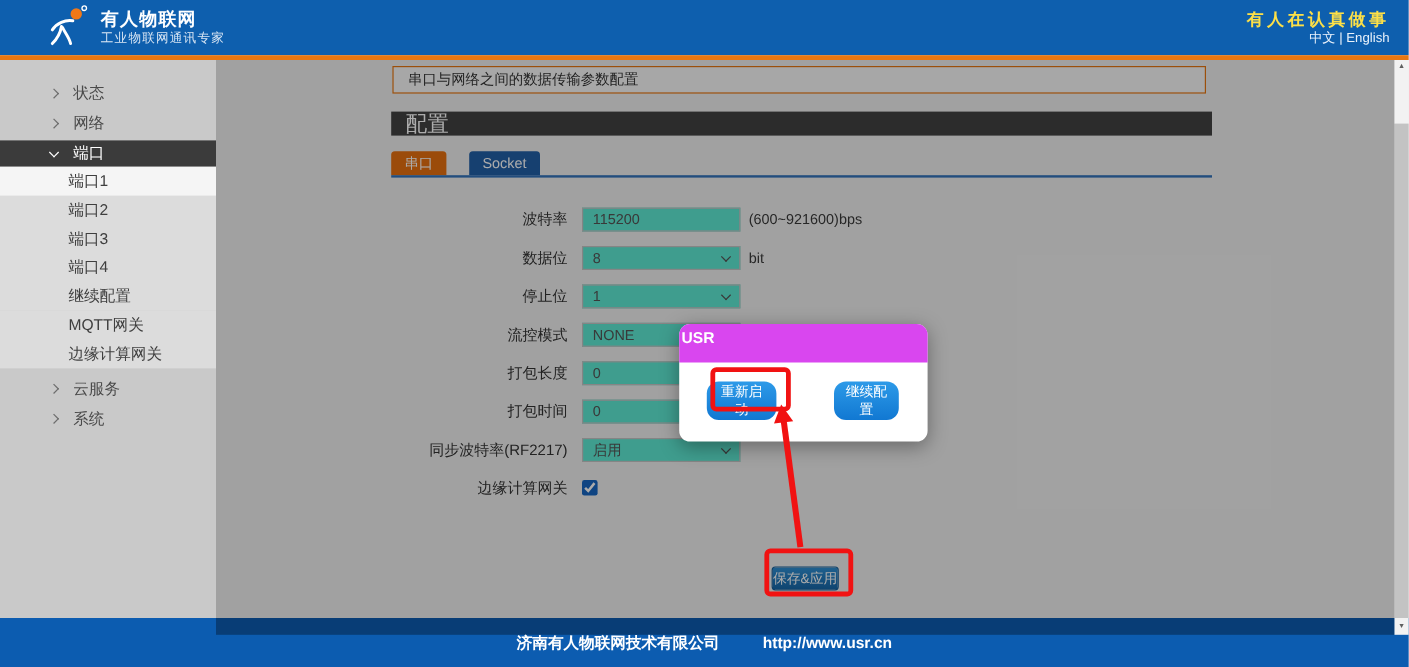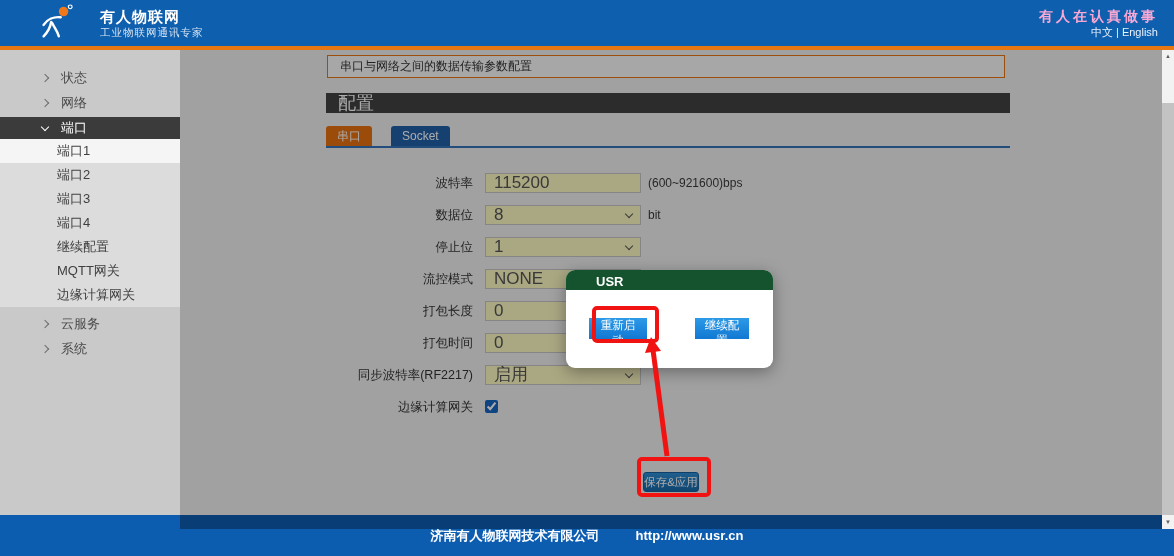--- a/index.html
+++ b/index.html
@@ -2,26 +2,26 @@
 <html><head>
 <meta charset="utf-8">
 <style>
   html,body{margin:0;padding:0;width:1174px;height:556px;overflow:hidden;
     font-family:"Liberation Sans","DejaVu Sans",sans-serif;background:#f2f2f2;position:relative;}
   *{box-sizing:border-box;}
 
   
   .header{position:absolute;left:0;top:0;width:1174px;height:46px;background:#0e5fae;
     display:flex;align-items:center;justify-content:space-between;z-index:5;}
-  .hleft{display:flex;align-items:center;padding-left:36px;gap:26px;}
+  .hleft{display:flex;align-items:center;padding-left:36px;gap:10px;}
   .logo-svg{width:38px;height:38px;}
   .brand-title{color:#fff;font-size:15px;font-weight:bold;letter-spacing:1px;line-height:18px;}
   .brand-sub{color:#d9e6f4;font-size:10.5px;letter-spacing:1px;line-height:13px;}
   .hright{padding-right:16px;text-align:right;}
-  .slogan{color:#f9a8d4;font-size:14px;font-weight:bold;letter-spacing:3px;line-height:18px;}
+  .slogan{color:#fde047;font-size:14px;font-weight:bold;letter-spacing:3px;line-height:18px;}
   .lang{color:#eaf2fb;font-size:11px;line-height:15px;cursor:pointer;}
   .orange-line{position:absolute;left:0;top:46px;width:1174px;height:4px;background:#e87711;z-index:5;}
 
   
   .sidebar{position:absolute;left:0;top:50px;width:180px;height:479px;background:#c9c9c9;
     padding-top:15px;z-index:4;font-size:13px;color:#4a4a4a;}
   .snav{height:25px;display:flex;align-items:center;padding-left:42px;gap:13px;cursor:pointer;}
   .snav-dark{height:22px;display:flex;align-items:center;padding-left:42px;gap:13px;cursor:pointer;
     background:#3b3b3b;color:#fff;margin-top:2px;}
   .cr{width:6px;height:6px;border-top:1.6px solid #6d6d6d;border-right:1.6px solid #6d6d6d;
@@ -42,21 +42,21 @@
   .tabs{position:absolute;left:146px;top:76px;height:20px;display:flex;gap:19px;}
   .tab{height:20px;padding:0 11px;font-size:12px;line-height:20px;color:#fff;cursor:pointer;
     border-radius:3px 3px 0 0;}
   .tab-active{background:#e8700f;}
   .tab-idle{background:#2260a8;}
   .tab-underline{position:absolute;left:146px;top:96px;width:684px;height:2px;background:#3373bb;}
 
   .form{position:absolute;left:146px;top:123px;width:700px;}
   .frow{display:flex;height:20px;margin-bottom:12px;}
   .flabel{width:147px;margin-right:12px;text-align:right;font-size:12.5px;color:#333;line-height:20px;}
-  .fbox{width:156px;height:20px;border:1px solid #c6c6c6;background:#fef9c3;font-size:17px;color:#555;
+  .fbox{width:132px;height:20px;border:1px solid #c6c6c6;background:#5eead4;font-size:12px;color:#555;
     padding:0 8px;line-height:18px;}
   input.fbox{outline:none;}
   .fselect{display:flex;align-items:center;justify-content:space-between;cursor:pointer;}
   .selchev{width:6px;height:6px;border-top:1.6px solid #555;border-right:1.6px solid #555;
     transform:rotate(135deg);margin-top:-3px;}
   .fhint{margin-left:7px;font-size:12px;color:#3a3a3a;line-height:20px;}
   .fcheck{width:13px;height:13px;margin:3px 0 0 0;accent-color:#1766c2;cursor:pointer;}
   .save-btn{position:absolute;left:463px;top:422px;width:56px;height:20px;border:1px solid #15609d;
     border-radius:3px;background:linear-gradient(#2f8fd4,#1767a8);color:#fff;font-size:11.5px;
     cursor:pointer;padding:0;}
@@ -72,23 +72,23 @@
   .footer{position:absolute;left:0;bottom:0;width:1174px;height:41px;background:#0c5cb0;z-index:5;
     display:flex;align-items:center;justify-content:center;gap:36px;color:#fff;font-size:13px;font-weight:bold;}
   .footer .url{cursor:pointer;}
 
   
   .dim{position:absolute;left:180px;top:50px;width:982px;height:479px;background:rgba(0,0,0,0.33);z-index:50;}
 
   
   .modal{position:absolute;left:566px;top:270px;width:207px;height:98px;background:#fff;z-index:60;
     border-radius:9px;box-shadow:0 4px 16px rgba(0,0,0,0.35);}
-  .modal-title{height:20px;background:#14532d;border-radius:9px 9px 0 0;color:#fff;font-size:13px;
-    font-weight:bold;line-height:24px;padding-left:30px;}
-  .modal-btn{position:absolute;height:21px;border:none;border-radius:0;color:#fff;font-size:11.5px;
+  .modal-title{height:32px;background:#d946ef;border-radius:9px 9px 0 0;color:#fff;font-size:13px;
+    font-weight:bold;line-height:24px;padding-left:2px;}
+  .modal-btn{position:absolute;height:32px;border:none;border-radius:10px;color:#fff;font-size:11.5px;
     background:linear-gradient(#2d9ae8,#1178d2);cursor:pointer;padding:0 8px;}
   .btn-restart{left:23px;top:48px;width:58px;}
   .btn-continue{left:129px;top:48px;width:54px;}
 
   
   .ann{position:absolute;border:4px solid #f11212;border-radius:5px;z-index:70;pointer-events:none;}
   .ann1{left:592px;top:306px;width:67px;height:37px;}
   .ann2{left:637px;top:457px;width:74px;height:40px;}
   .arrow-svg{position:absolute;left:0;top:0;z-index:70;pointer-events:none;}
 </style>

